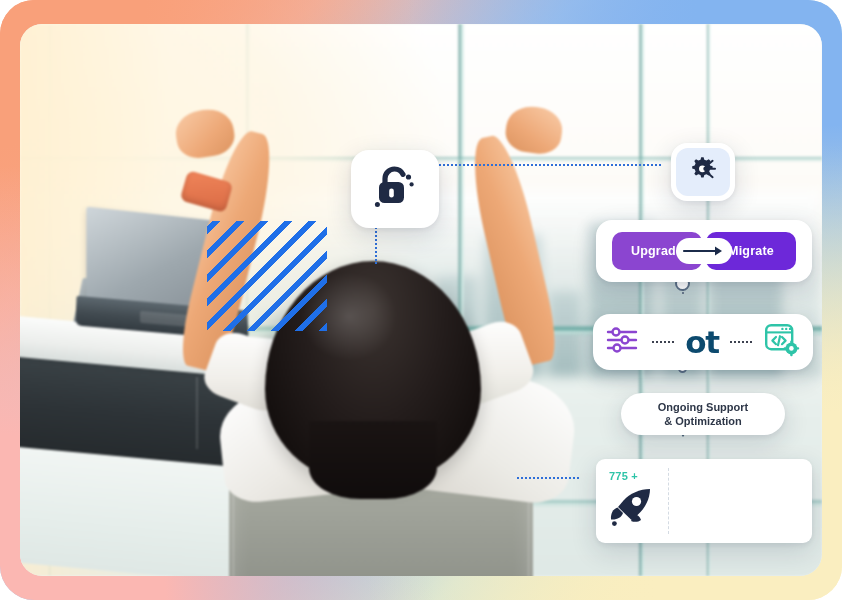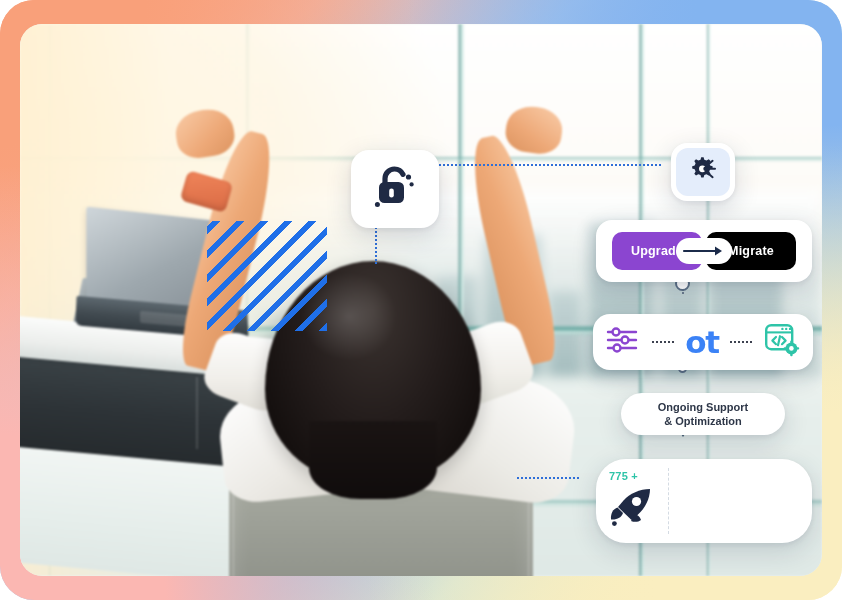--- a/index.html
+++ b/index.html
@@ -319,21 +319,21 @@
     letter-spacing: .2px;
   }
   .pill.upgrade {
     width: 90px;
     background: #8b45d0;
     border-radius: 10px;
     margin-right: 2px;
   }
   .pill.migrate {
     width: 90px;
-    background: #000000;
+    background: #6d28d9;
     border-radius: 10px;
     margin-left: 2px;
   }
   .flow-arrow {
     position: absolute;
     left: 50%; top: 50%;
     transform: translate(-50%,-50%);
     width: 56px; height: 26px;
     background: #ffffff;
     border-radius: 13px;
@@ -346,21 +346,21 @@
     width: 220px; height: 56px;
     border-radius: 17px;
     display: flex; align-items: center;
     justify-content: space-between;
     padding: 0 13px;
   }
   .ot-word {
     font-family: "DejaVu Sans", sans-serif;
     font-size: 31px;
     font-weight: bold;
-    color: #3b82f6;
+    color: #0c4a6e;
     letter-spacing: -1.2px;
     line-height: 1;
   }
   .dashline {
     flex: 0 0 auto;
     width: 22px; height: 0;
     border-top: 2.5px dotted #3d4250;
   }
 
   
@@ -375,21 +375,21 @@
   .card-support span {
     font-size: 11px;
     color: #2e3748;
     font-weight: bold;
   }
 
   
   .card-boost {
     left: 576px; top: 435px;
     width: 216px; height: 84px;
-    border-radius: 30px;
+    border-radius: 9px;
     display: flex; align-items: stretch;
     padding: 9px 11px;
   }
   .boost-left {
     width: 62px;
     display: flex; flex-direction: column;
     align-items: flex-start; justify-content: space-between;
     padding: 2px 0 3px 2px;
     border-right: 1px dashed #d4dbe3;
   }

